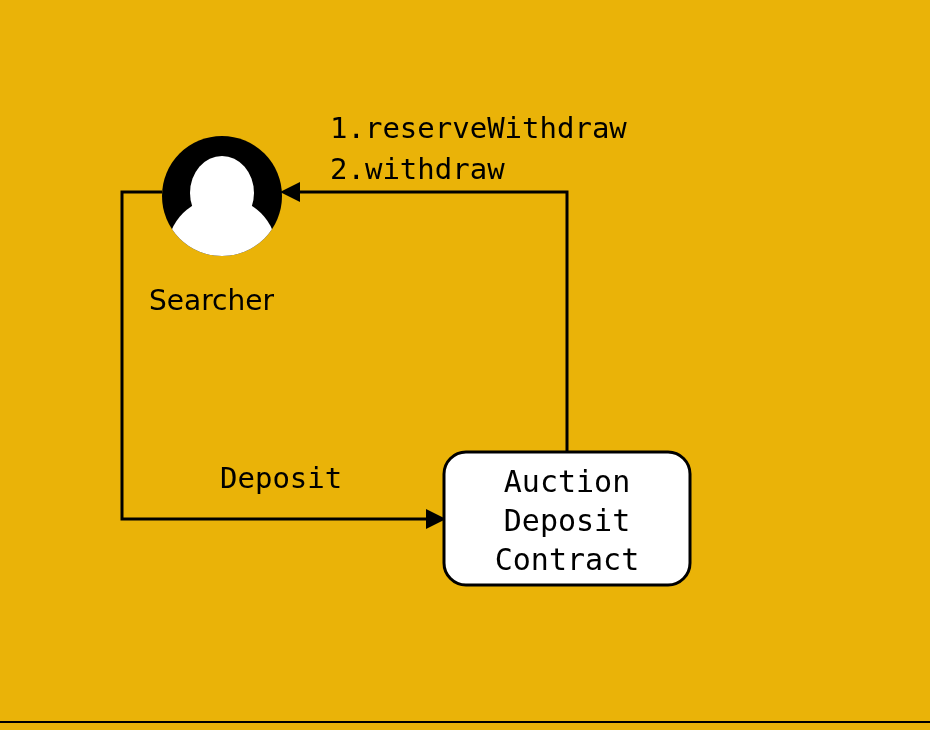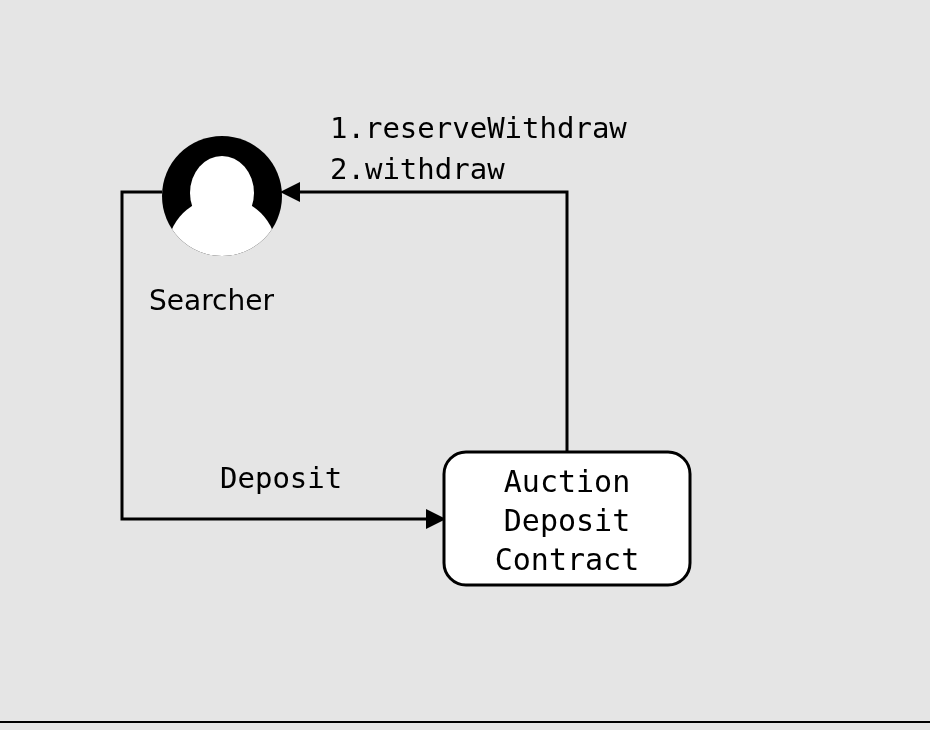--- a/index.html
+++ b/index.html
@@ -10,21 +10,21 @@
   body {
     width: 930px;
     height: 730px;
     overflow: hidden;
     font-family: "DejaVu Sans", sans-serif;
   }
   #canvas-root {
     position: relative;
     width: 930px;
     height: 730px;
-    background: #e5e5e5;
+    background: #eab308;
   }
   #diagram-svg {
     position: absolute;
     top: 0;
     left: 0;
     width: 930px;
     height: 730px;
     display: block;
   }
   .mono-text {

